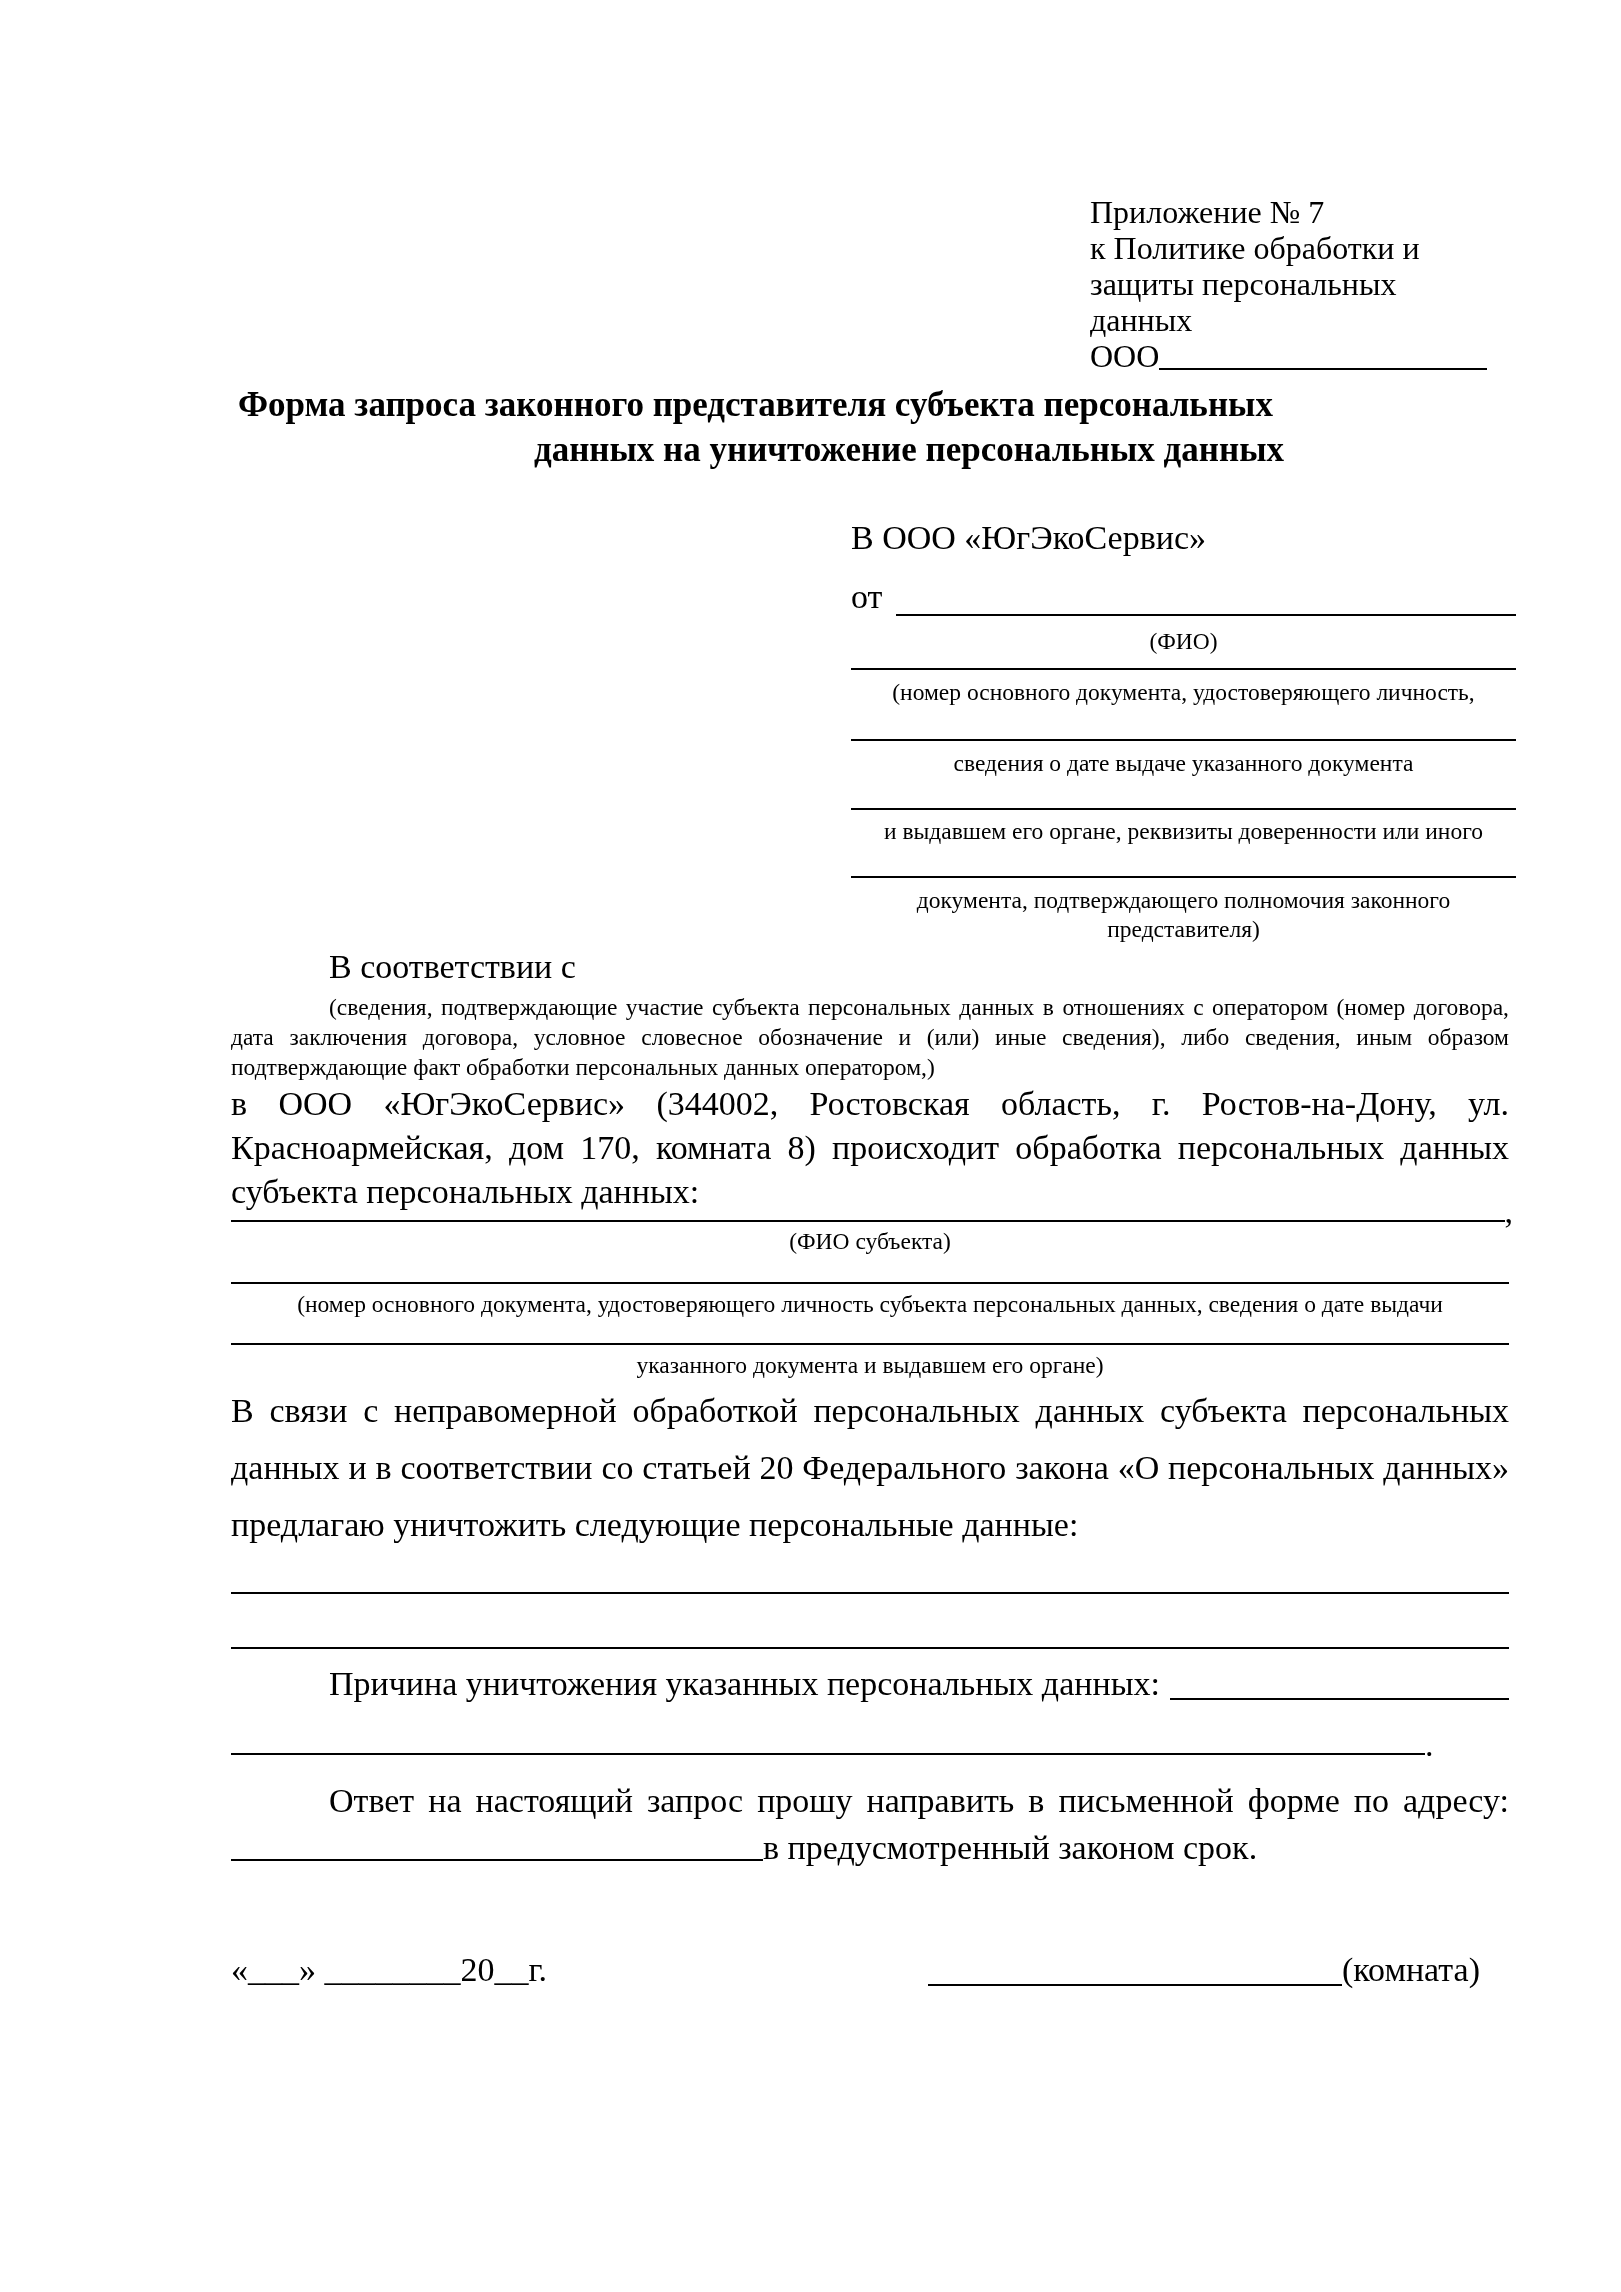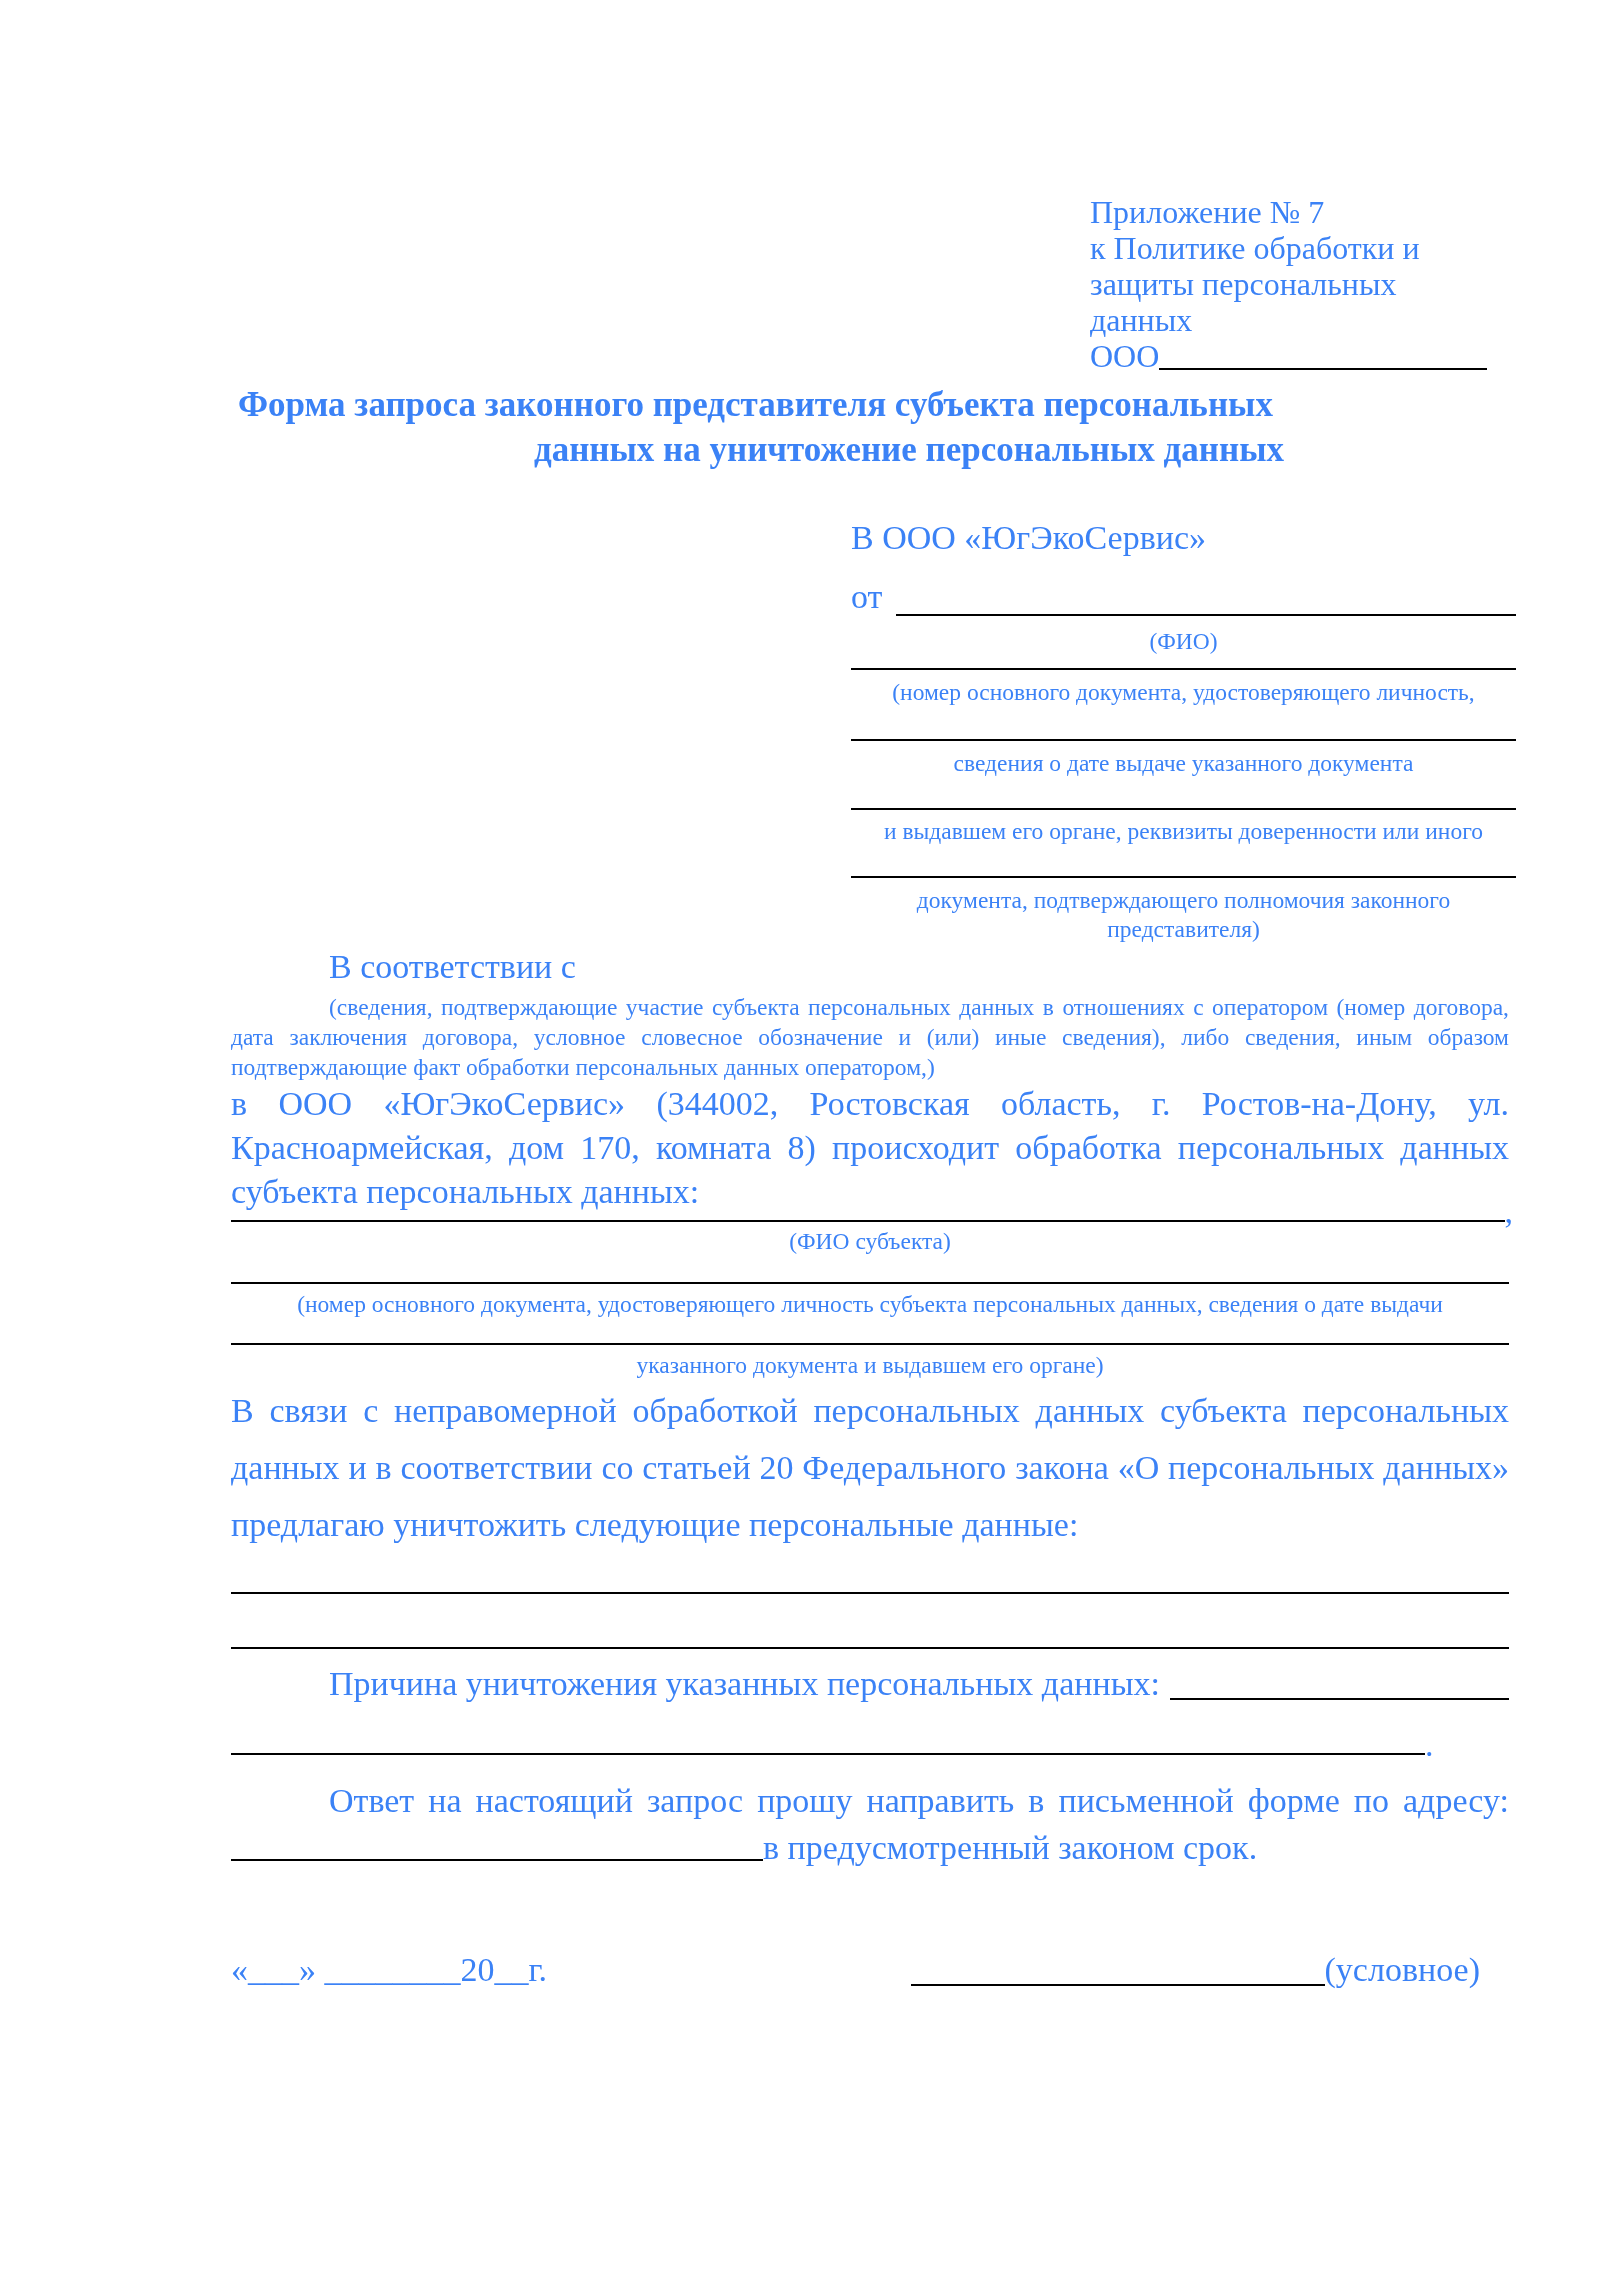--- a/index.html
+++ b/index.html
@@ -3,21 +3,21 @@
 <meta charset="utf-8">
 <style>
   html,body { margin:0; padding:0; background:#888; }
   .page {
     position: relative;
     width: 1621px;
     height: 2293px;
     margin: 0 auto;
     background: #ffffff;
     font-family: "Liberation Serif", "DejaVu Serif", serif;
-    color: #3b82f6;
+    color: #000000;
     overflow: hidden;
   }
   .abs { position: absolute; }
 
   
   .appendix { left:1090px; top:194px; width:397px; font-size:32px; line-height:36px; }
   .appendix .company-row { display:flex; align-items:flex-end; }
   .appendix .company-row .blank { flex:1; border-bottom:2px solid #000; margin-bottom:3.9px; }
 
   
@@ -150,18 +150,18 @@
 
   <div class="abs blank-row answer-row2">
     <span class="fill"></span>
     <span class="tail">в предусмотренный законом срок.</span>
   </div>
 
   <div class="abs footer-row">
     <span class="date">«___» ________20__г.</span>
     <span class="sig-group">
       <span class="sig-blank"></span>
-      <span class="sig-cap">(условное)</span>
+      <span class="sig-cap">(комната)</span>
     </span>
   </div>
 
 </div>
 
 
 </body></html>

